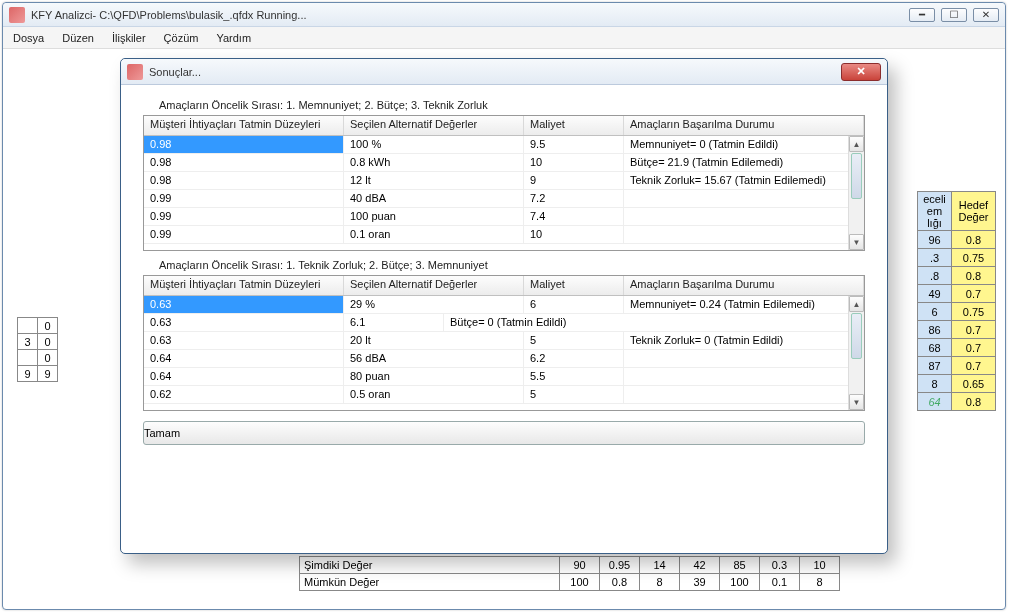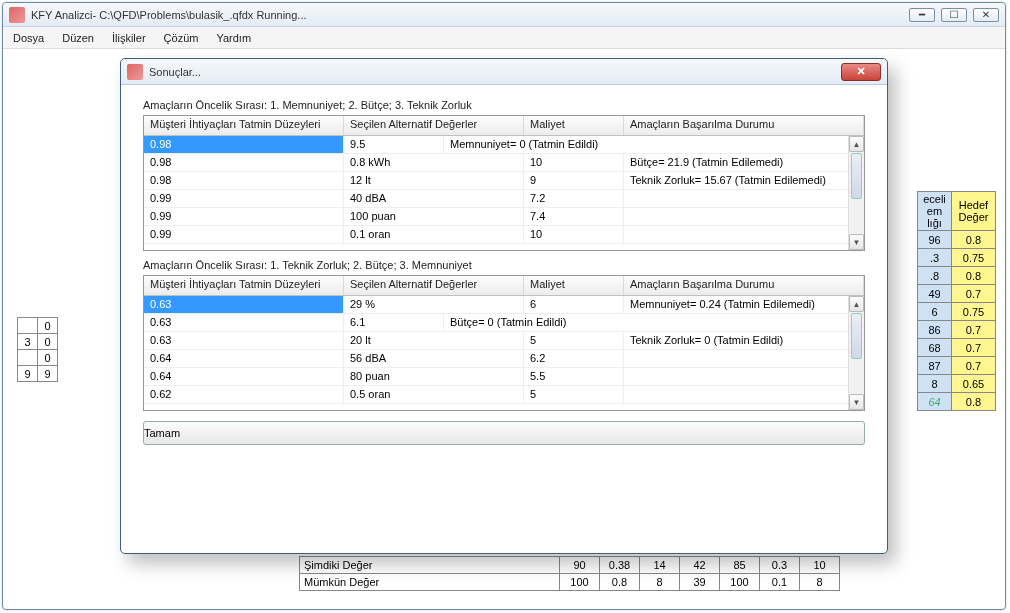--- a/index.html
+++ b/index.html
@@ -122,21 +122,21 @@
     color:#fff; font-weight:bold;
     display:flex;align-items:center;justify-content:center;
     font-size:11px;
     cursor:pointer;
   }
   .dlg-body {
     position: absolute;
     top: 32px; left: 22px; right: 22px; bottom: 14px;
     display:flex; flex-direction:column;
   }
-  .section-label { margin: 8px 0 4px 0; color:#222; }
+  .section-label { margin: 8px 0 4px 16px; color:#222; }
   .grid-wrap {
     border: 1px solid #999;
     background:#fff;
     position:relative;
     height: 136px;
     display:flex; flex-direction:column;
   }
   .grid-header {
     display:flex;
     background: linear-gradient(to bottom,#fdfdfd,#ececec);
@@ -274,21 +274,21 @@
           <td class="cB">0.8</td>
         </tr>
   </tbody>
     </table>
 
   <table class="bg-bottom">
     <tbody>
         <tr>
       <td class="label">Şimdiki Değer</td>
       <td class="num">90</td>
-          <td class="num">0.38</td>
+          <td class="num">0.95</td>
       <td class="num">14</td>
           <td class="num">42</td>
       <td class="num">85</td>
           <td class="num">0.3</td>
       <td class="num">10</td>
     </tr>
     <tr>
       <td class="label">Mümkün Değer</td>
       <td class="num">100</td>
           <td class="num">0.8</td>
@@ -313,20 +313,21 @@
       <div class="grid-wrap">
         <div class="grid-header">
           <div class="col c0">Müşteri İhtiyaçları Tatmin Düzeyleri</div>
           <div class="col c1">Seçilen Alternatif Değerler</div>
           <div class="col c2">Maliyet</div>
           <div class="col c3">Amaçların Başarılma Durumu</div>
         </div>
         <div class="grid-rows">
           <div class="grid-row selected">
             <div class="col c0">0.98</div>
+              <div class="col c1">100 %</div>
             <div class="col c2">9.5</div>
               <div class="col c3">Memnuniyet= 0 (Tatmin Edildi)</div>
           </div>
           <div class="grid-row">
             <div class="col c0">0.98</div>
               <div class="col c1">0.8 kWh</div>
             <div class="col c2">10</div>
               <div class="col c3">Bütçe= 21.9 (Tatmin Edilemedi)</div>
           </div>
           <div class="grid-row">

